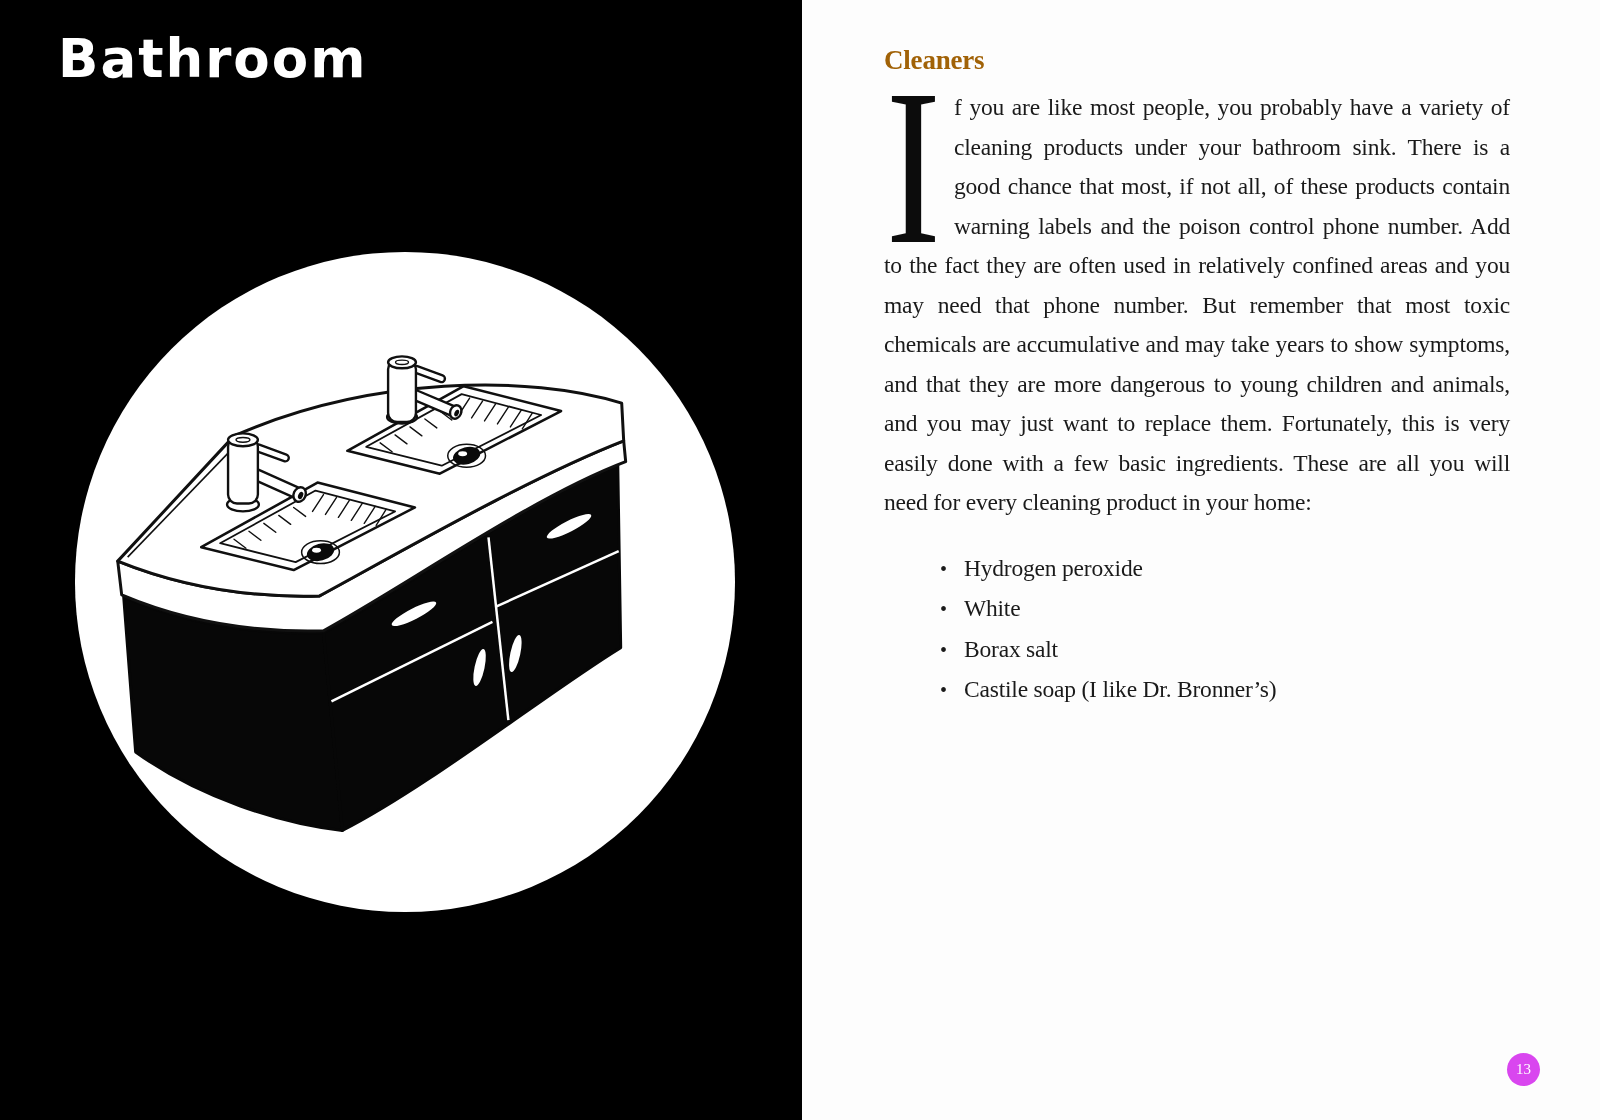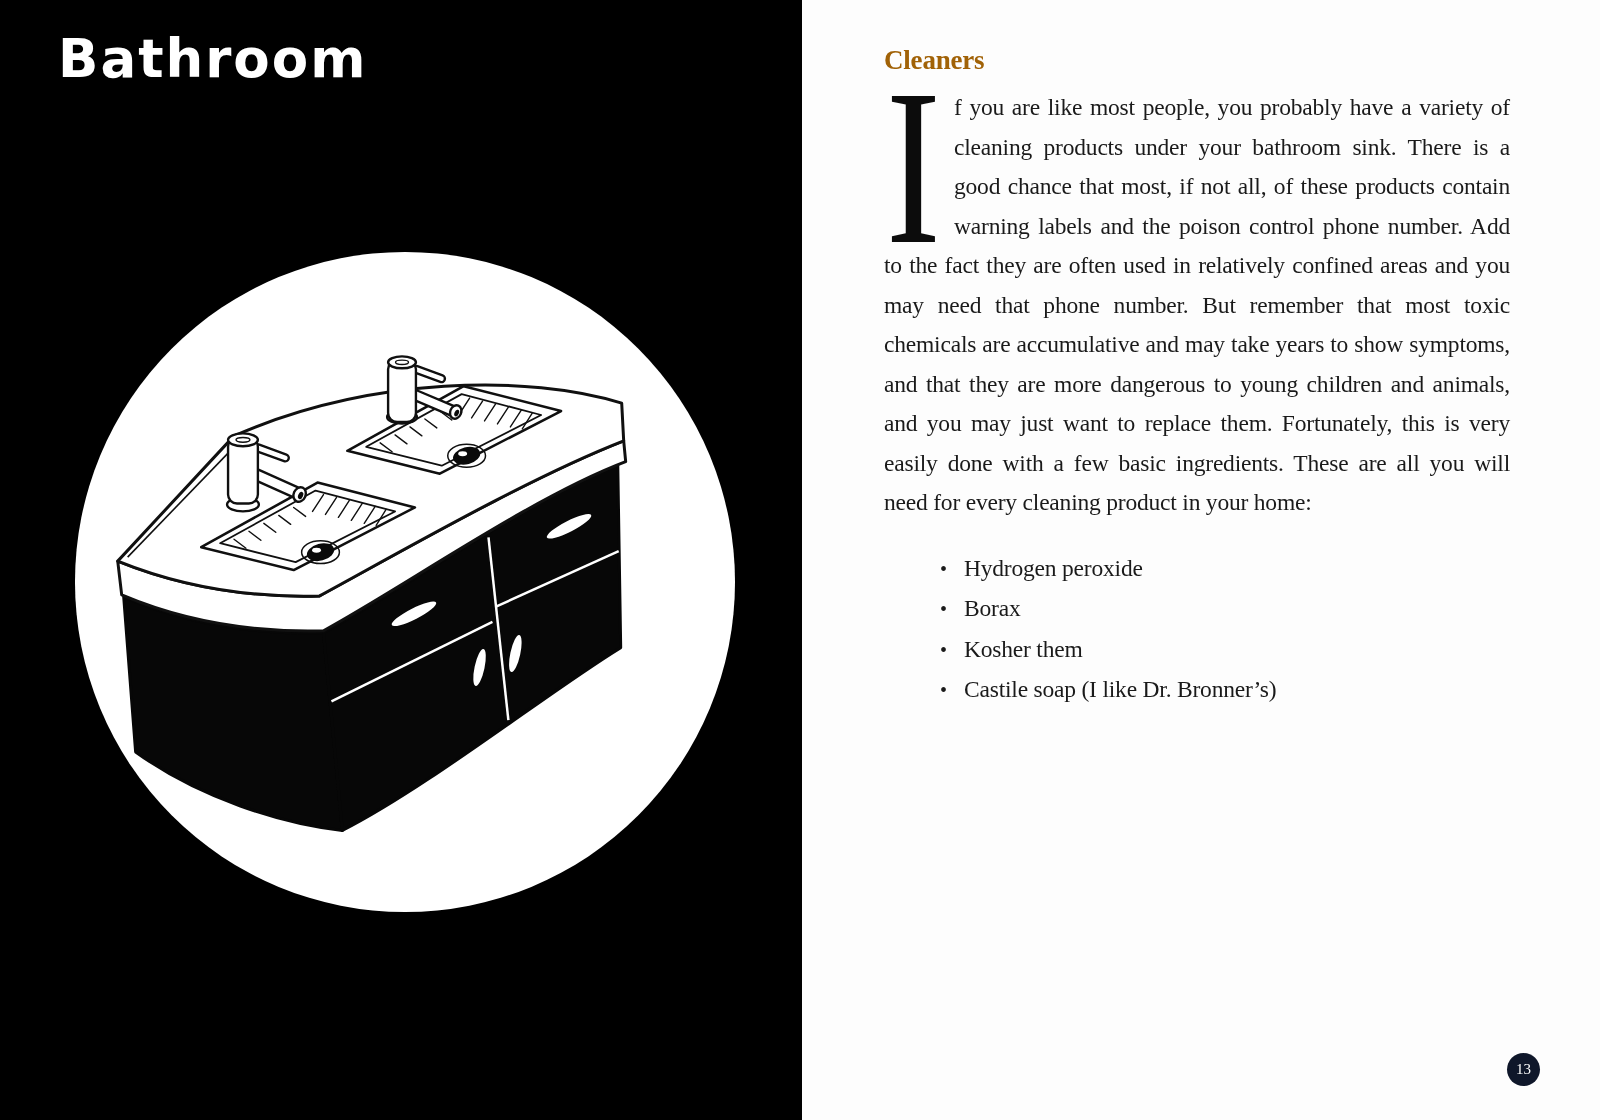--- a/index.html
+++ b/index.html
@@ -147,23 +147,23 @@
       </svg>
     </div>
   </section>
 
   <section class="page page-right" style="background: rgb(253, 253, 253);">
     <div class="content" style="color: rgb(26, 26, 26);">
       <h2 class="section-heading">Cleaners</h2>
       <p class="intro"><span class="dropcap">I</span><span>f you are like most people, you probably have a variety of cleaning products under your bathroom sink. There is a good chance that most, if not all, of these products contain warning labels and the poison control phone number. Add to the fact they are often used in relatively confined areas and you may need that phone number. But remember that most toxic chemicals are accumulative and may take years to show symptoms, and that they are more dangerous to young children and animals, and you may just want to replace them. Fortunately, this is very easily done with a few basic ingredients. These are all you will need for every cleaning product in your home:</span></p>
       <ul class="ingredients">
         <li><span class="bullet">•</span><span>Hydrogen peroxide</span></li>
-        <li><span class="bullet">•</span><span>Borax</span></li>
-        <li><span class="bullet">•</span><span>Kosher them</span></li>
+        <li><span class="bullet">•</span><span>White</span></li>
+        <li><span class="bullet">•</span><span>Borax salt</span></li>
         <li><span class="bullet">•</span><span>Castile soap (I like Dr. Bronner’s)</span></li>
       </ul>
     </div>
-    <div class="pagenum" style="background: #0f172a;">
+    <div class="pagenum" style="background: #d946ef;">
       <span style="color: rgb(255, 255, 255);">13</span>
     </div>
   </section>
 
 </div>
 
 </body></html>

